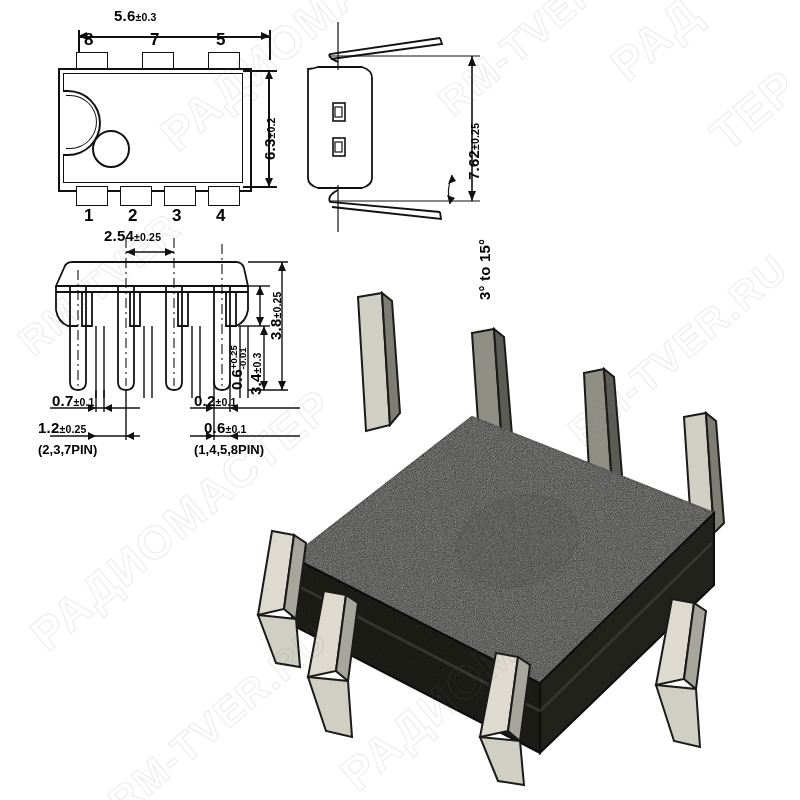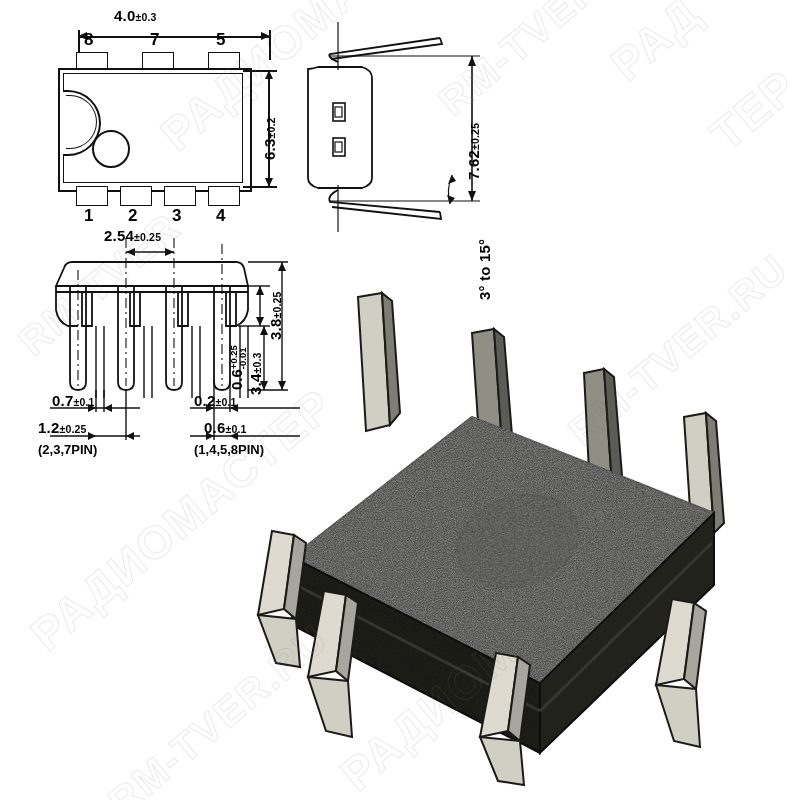--- a/index.html
+++ b/index.html
@@ -61,21 +61,21 @@
 <div id="stage">
 
   <div id="topview">
 
     <div class="ln hl" style="left:78px;top:36px;width:192px;"></div>
     <div class="arw arw-l" style="left:78px;top:32px;"></div>
     <div class="arw arw-r" style="left:261px;top:32px;"></div>
     <div class="ln vl" style="left:78px;top:30px;height:30px;"></div>
     <div class="ln vl" style="left:269px;top:30px;height:30px;"></div>
     <div class="dimtxt" style="left:114px;top:8px;">
-      <span>4.0</span><span class="tol">±0.3</span>
+      <span>5.6</span><span class="tol">±0.3</span>
     </div>
 
     <div class="pad" style="left:76px;top:52px;width:30px;height:18px;"></div>
     <div class="pad" style="left:142px;top:52px;width:30px;height:18px;"></div>
     <div class="pad" style="left:208px;top:52px;width:30px;height:18px;"></div>
 
     <div class="pinlabel" style="left:84px;top:30px;">8</div>
     <div class="pinlabel" style="left:150px;top:30px;">7</div>
     <div class="pinlabel" style="left:216px;top:30px;">5</div>
 

